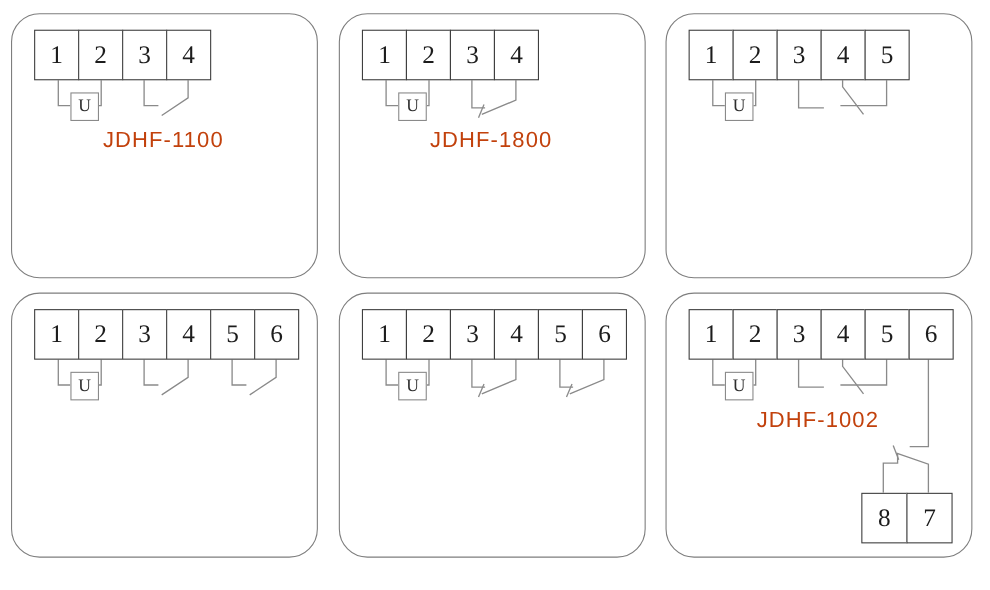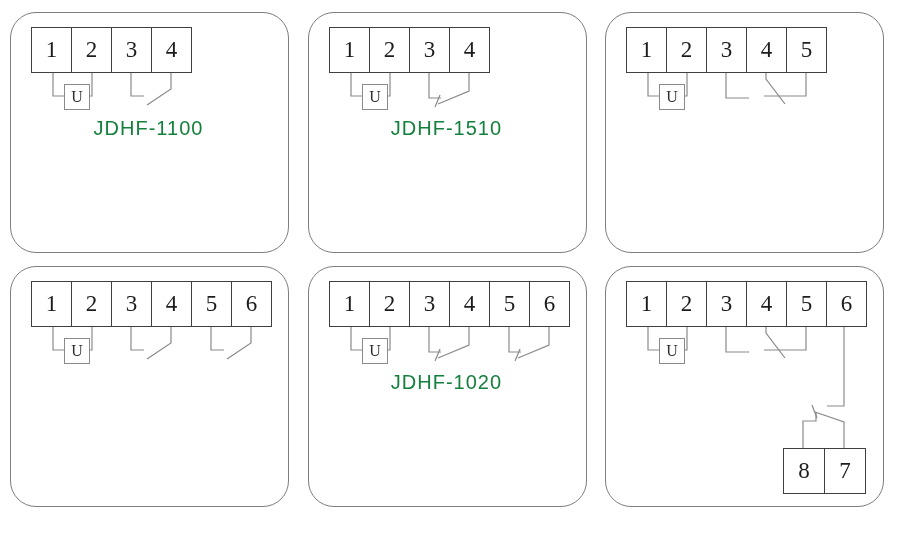--- a/index.html
+++ b/index.html
@@ -14,21 +14,21 @@
         background:#ffffff;box-sizing:content-box;}
   .cell:first-child{margin-left:0;}
   .aux-cells{position:absolute;left:177px;top:181px;display:flex;}
   .aux-cells .cell{width:40px;height:44px;}
   .wires{position:absolute;left:0;top:0;}
   .wires path{stroke:#8a8a8a;stroke-width:1.2;fill:none;}
   .ubox{position:absolute;left:53px;top:71px;width:24px;height:24px;
         border:1px solid #8a8a8a;background:#ffffff;display:flex;align-items:center;
         justify-content:center;font-family:"Liberation Serif",serif;font-size:16px;color:#2e2e2e;}
   .model{position:absolute;left:30px;top:104px;width:215px;text-align:center;
-         font-size:20px;letter-spacing:1px;color:#15803d;white-space:nowrap;}
+         font-size:20px;letter-spacing:1px;color:#c2410c;white-space:nowrap;}
 </style>
 </head>
 <body>
 
 <div class="page">
 
   <div class="panel" style="left:10px;top:12px;">
     <svg class="wires" width="277" height="239" viewBox="0 0 277 239">
       <g>
         <path d="M42,59 V83 H53"></path>
@@ -61,21 +61,21 @@
           <path d="M131,82 L126,94"></path>
       </g>
     </svg>
     <div class="cells">
       <div class="cell">1</div>
       <div class="cell">2</div>
       <div class="cell">3</div>
       <div class="cell">4</div>
     </div>
     <div class="ubox">U</div>
-    <div class="model">JDHF-1510</div>
+    <div class="model">JDHF-1800</div>
   </div>
 
   <div class="panel" style="left:605px;top:12px;">
     <svg class="wires" width="277" height="239" viewBox="0 0 277 239">
       <g>
         <path d="M42,59 V83 H53"></path>
           <path d="M81,59 V83 H77"></path>
       </g>
       <g>
         <path d="M120,59 V85 H143"></path>
@@ -138,21 +138,20 @@
     </svg>
     <div class="cells">
       <div class="cell">1</div>
       <div class="cell">2</div>
       <div class="cell">3</div>
       <div class="cell">4</div>
       <div class="cell">5</div>
       <div class="cell">6</div>
     </div>
     <div class="ubox">U</div>
-    <div class="model">JDHF-1020</div>
   </div>
 
   <div class="panel" style="left:605px;top:266px;">
     <svg class="wires" width="277" height="239" viewBox="0 0 277 239">
       <g>
         <path d="M42,59 V83 H53"></path>
           <path d="M81,59 V83 H77"></path>
       </g>
       <g>
         <path d="M120,59 V85 H143"></path>
@@ -168,19 +167,20 @@
     </svg>
     <div class="cells">
       <div class="cell">1</div>
       <div class="cell">2</div>
       <div class="cell">3</div>
       <div class="cell">4</div>
       <div class="cell">5</div>
       <div class="cell">6</div>
     </div>
     <div class="ubox">U</div>
+    <div class="model">JDHF-1002</div>
     <div class="aux-cells">
       <div class="cell">8</div>
       <div class="cell">7</div>
     </div>
   </div>
 
 </div>
 
 </body></html>

